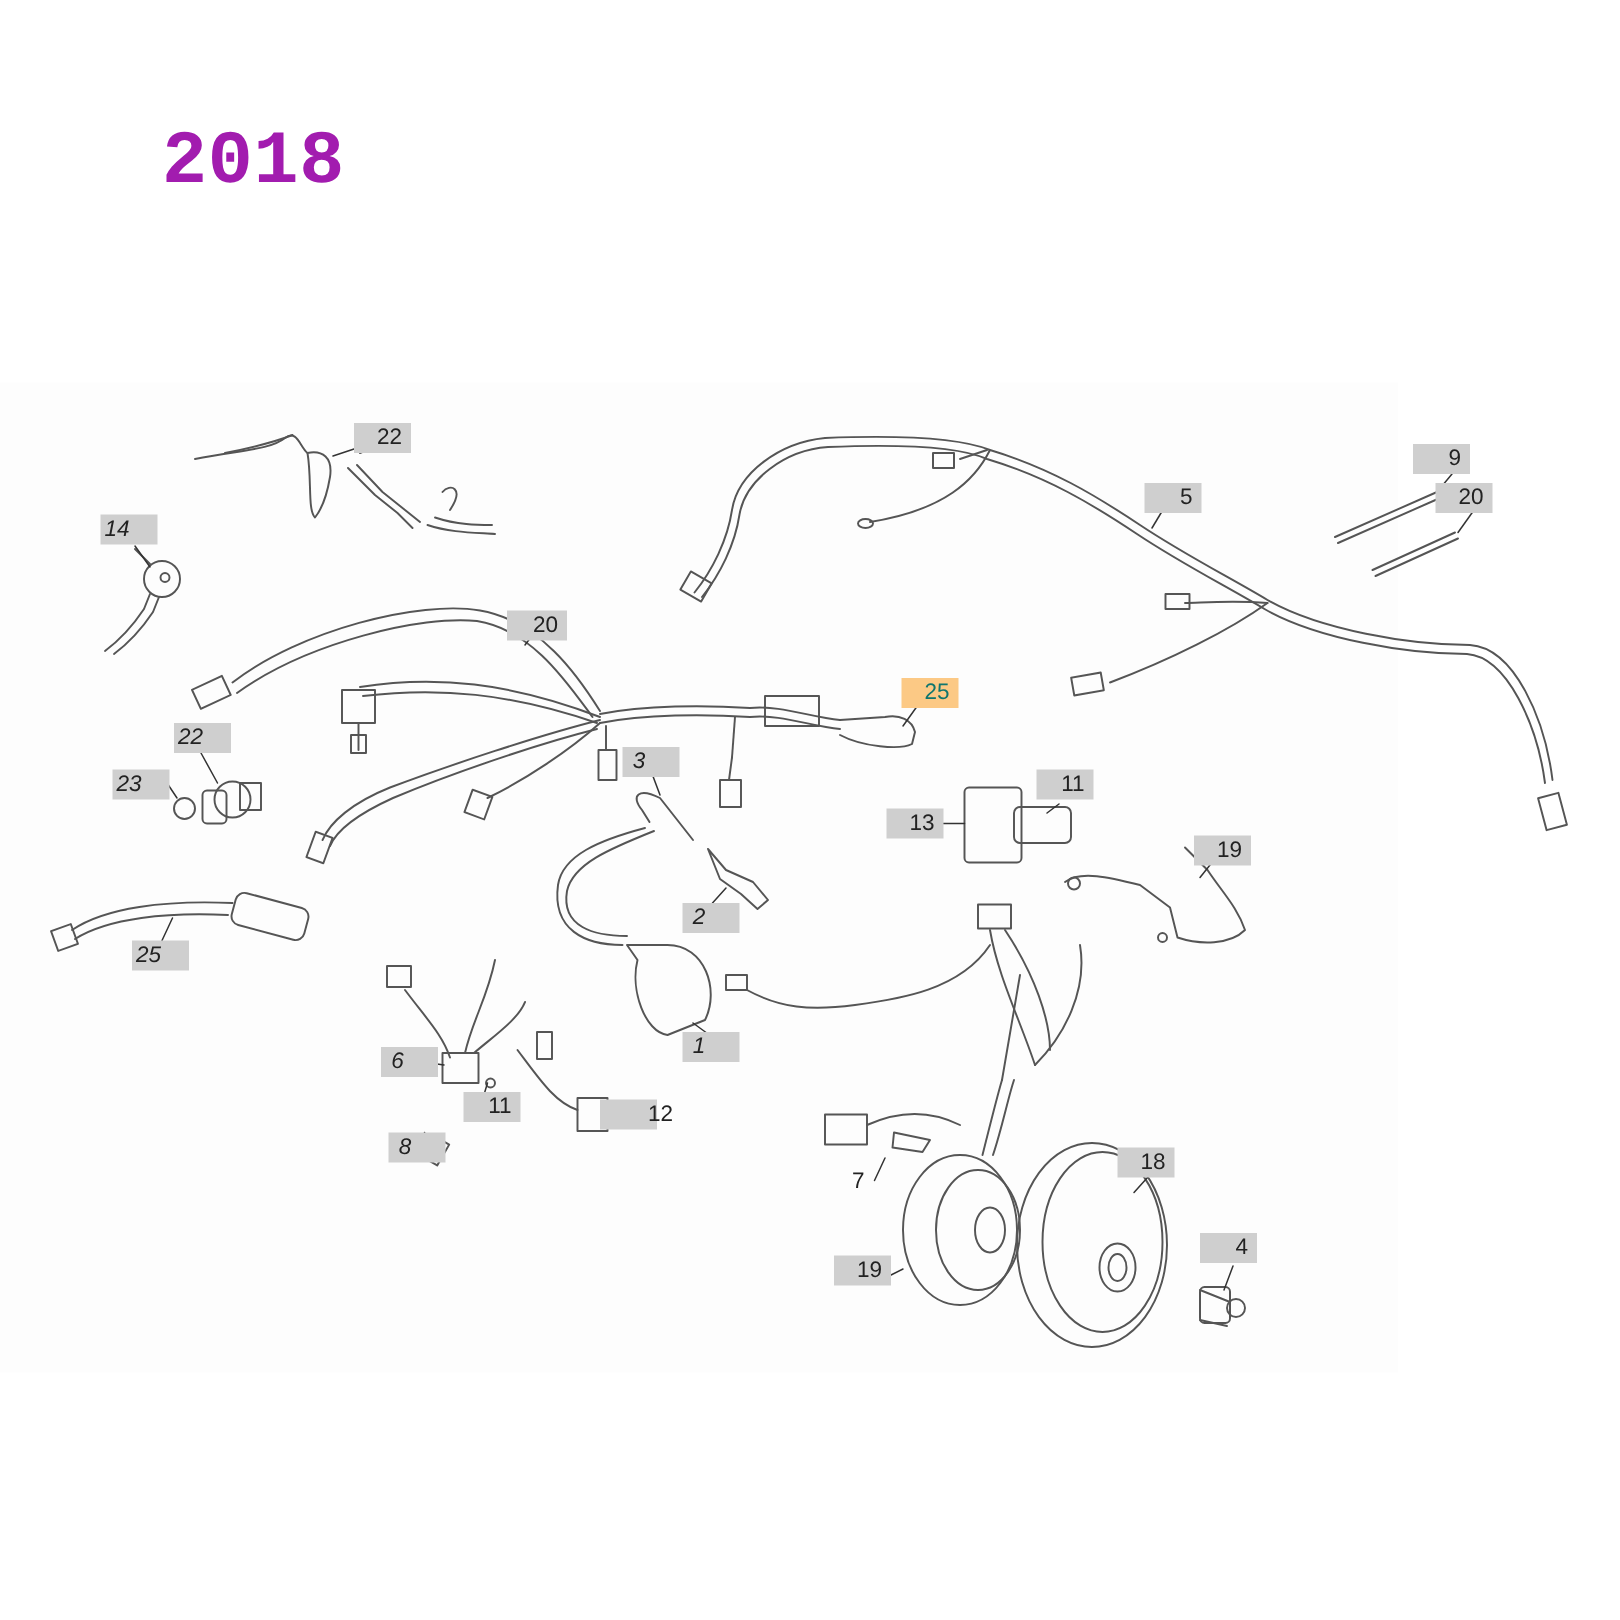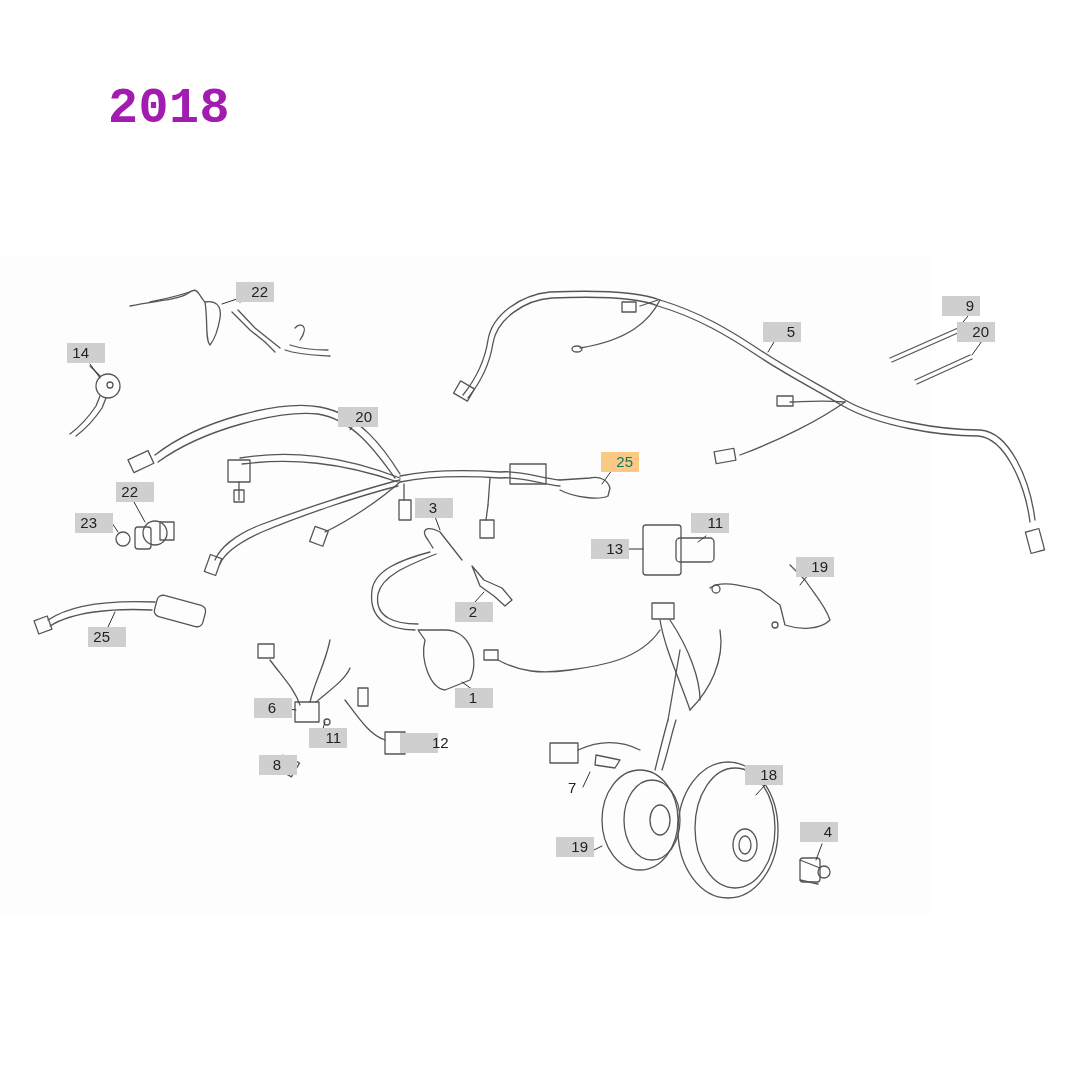--- a/index.html
+++ b/index.html
@@ -2,21 +2,21 @@
 <html><head>
 <meta charset="utf-8">
 <style>
   html,body{margin:0;padding:0;background:#ffffff;}
   body{width:1080px;height:1080px;position:relative;overflow:hidden;font-family:"DejaVu Sans","Liberation Sans",sans-serif;}
   .year{position:absolute;left:108px;top:80px;font-size:50px;font-weight:bold;color:#a21caf;letter-spacing:0.5px;font-family:Liberation Mono, monospace;}
   .diagram{position:absolute;left:0;top:255px;width:932px;height:660px;background:#fdfdfd;}
   .diagram svg{position:absolute;left:0;top:0;}
   .callout{position:absolute;height:20px;background:#cfcfcf;color:#222;font-size:15px;font-family:"Liberation Sans",sans-serif;text-align:right;padding-right:6px;box-sizing:border-box;line-height:20px;}
   .callout.hl{background:#fcc985;color:#0f766e;}
-  .callout.center{text-align:right;padding-right:16px;}
+  .callout.center{text-align:center;padding-right:16px;font-style:italic;}
   .plain{position:absolute;font-size:15px;color:#222;font-family:"Liberation Sans",sans-serif;}
 </style>
 </head>
 <body>
 
 <div class="year">2018</div>
 
 <div class="diagram">
   <svg width="1080" height="660" viewBox="0 255 1080 660" fill="none" stroke="#555" stroke-width="1.3" stroke-linecap="round" stroke-linejoin="round">
 

